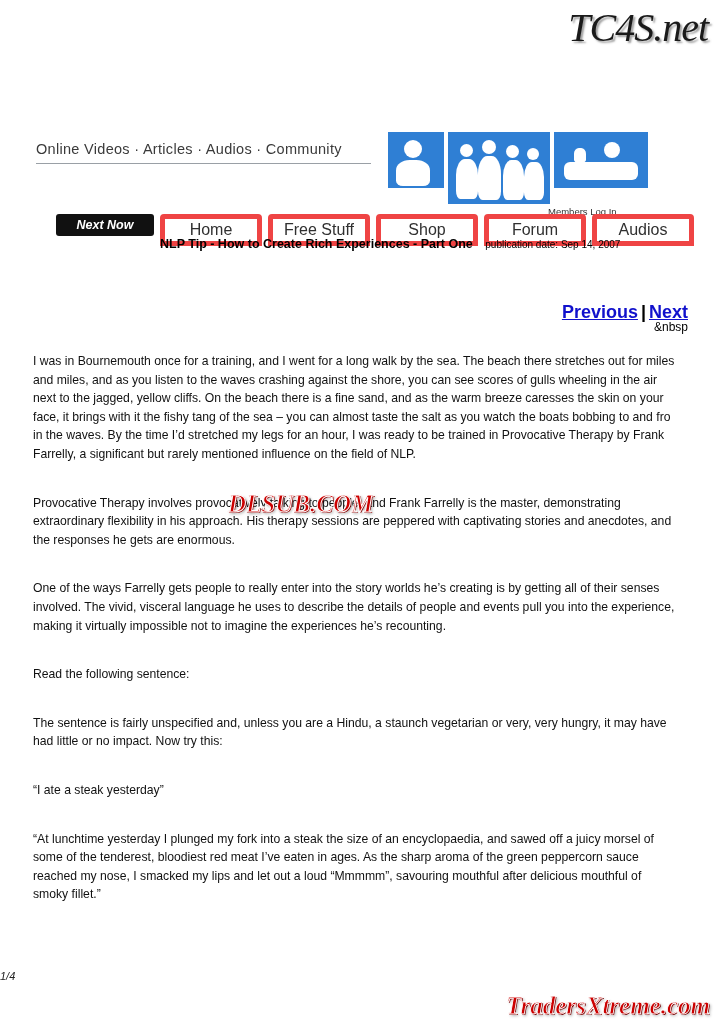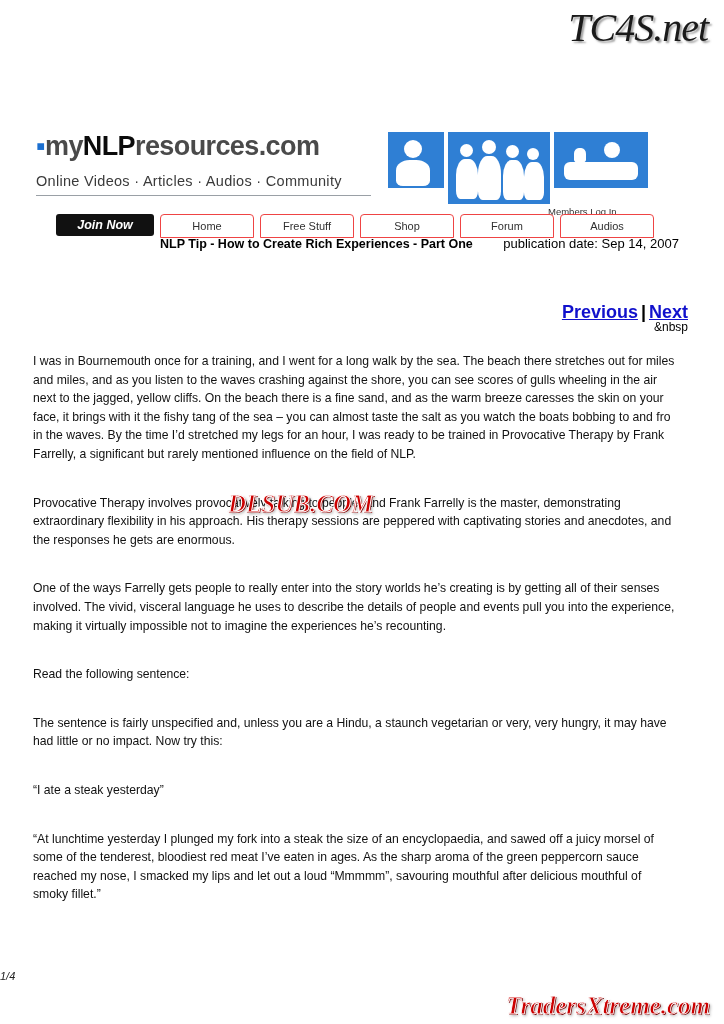--- a/index.html
+++ b/index.html
@@ -129,46 +129,46 @@
     display: flex;
     align-items: center;
     justify-content: center;
     border-radius: 3px;
     white-space: nowrap;
   }
   .navtab {
     width: 92px;
     height: 22px;
     background: #ffffff;
-    border: 1px solid #ef4444;
+    border: 5px solid #ef4444;
     border-radius: 4px 4px 0 0;
-    font-size: 11px;
+    font-size: 16px;
     color: #303030;
     display: flex;
     align-items: center;
     justify-content: center;
     white-space: nowrap;
   }
 
   
   .titleline {
     position: absolute;
     left: 160px;
     top: 234px;
     white-space: nowrap;
   }
   .titleline .t {
     font-size: 12.5px;
     font-weight: bold;
     color: #000;
   }
   .titleline .d {
-    font-size: 13px;
+    font-size: 10px;
     color: #000;
-    margin-left: 26px;
+    margin-left: 8px;
   }
 
   
   .pager {
     position: absolute;
     right: 36px;
     top: 302px;
     text-align: right;
     font-size: 18px;
     font-weight: bold;
@@ -247,23 +247,20 @@
   }
 </style>
 </head>
 <body>
 
 <div class="tc4s-watermark">TC4S.net</div>
 
 <div class="banner">
 
   <div class="logo-block">
-    <div class="logo-line1">
-      <span class="dot">▪</span><span class="soft">my</span><span class="nlp">NLP</span><span class="soft">resources.com</span>
-    </div>
     <div class="logo-line2">Online Videos · Articles · Audios · Community</div>
     <div class="logo-rule"></div>
   </div>
 
   <div class="imgtiles">
     <div class="tile a">
       <div class="fig" style="left:16px;top:8px;width:18px;height:18px;border-radius:50%;"></div>
       <div class="fig" style="left:8px;top:28px;width:34px;height:26px;"></div>
     </div>
     <div class="tile b">
@@ -280,21 +277,21 @@
       <div class="fig" style="left:10px;top:30px;width:74px;height:18px;border-radius:6px;"></div>
       <div class="fig" style="left:50px;top:10px;width:16px;height:16px;border-radius:50%;"></div>
       <div class="fig" style="left:20px;top:16px;width:12px;height:14px;"></div>
     </div>
   </div>
 
   <div class="memberslogin">Members Log In</div>
 </div>
 
 <div class="navrow">
-  <div class="joinnow">Join Now</div>
+  <div class="joinnow">Next Now</div>
   <div class="navtab">Home</div>
   <div class="navtab">Free Stuff</div>
   <div class="navtab">Shop</div>
   <div class="navtab">Forum</div>
   <div class="navtab">Audios</div>
 </div>
 
 <div class="titleline">
   <span class="t">NLP Tip - How to Create Rich Experiences - Part One</span>
   <span class="d">publication date: Sep 14, 2007</span>

